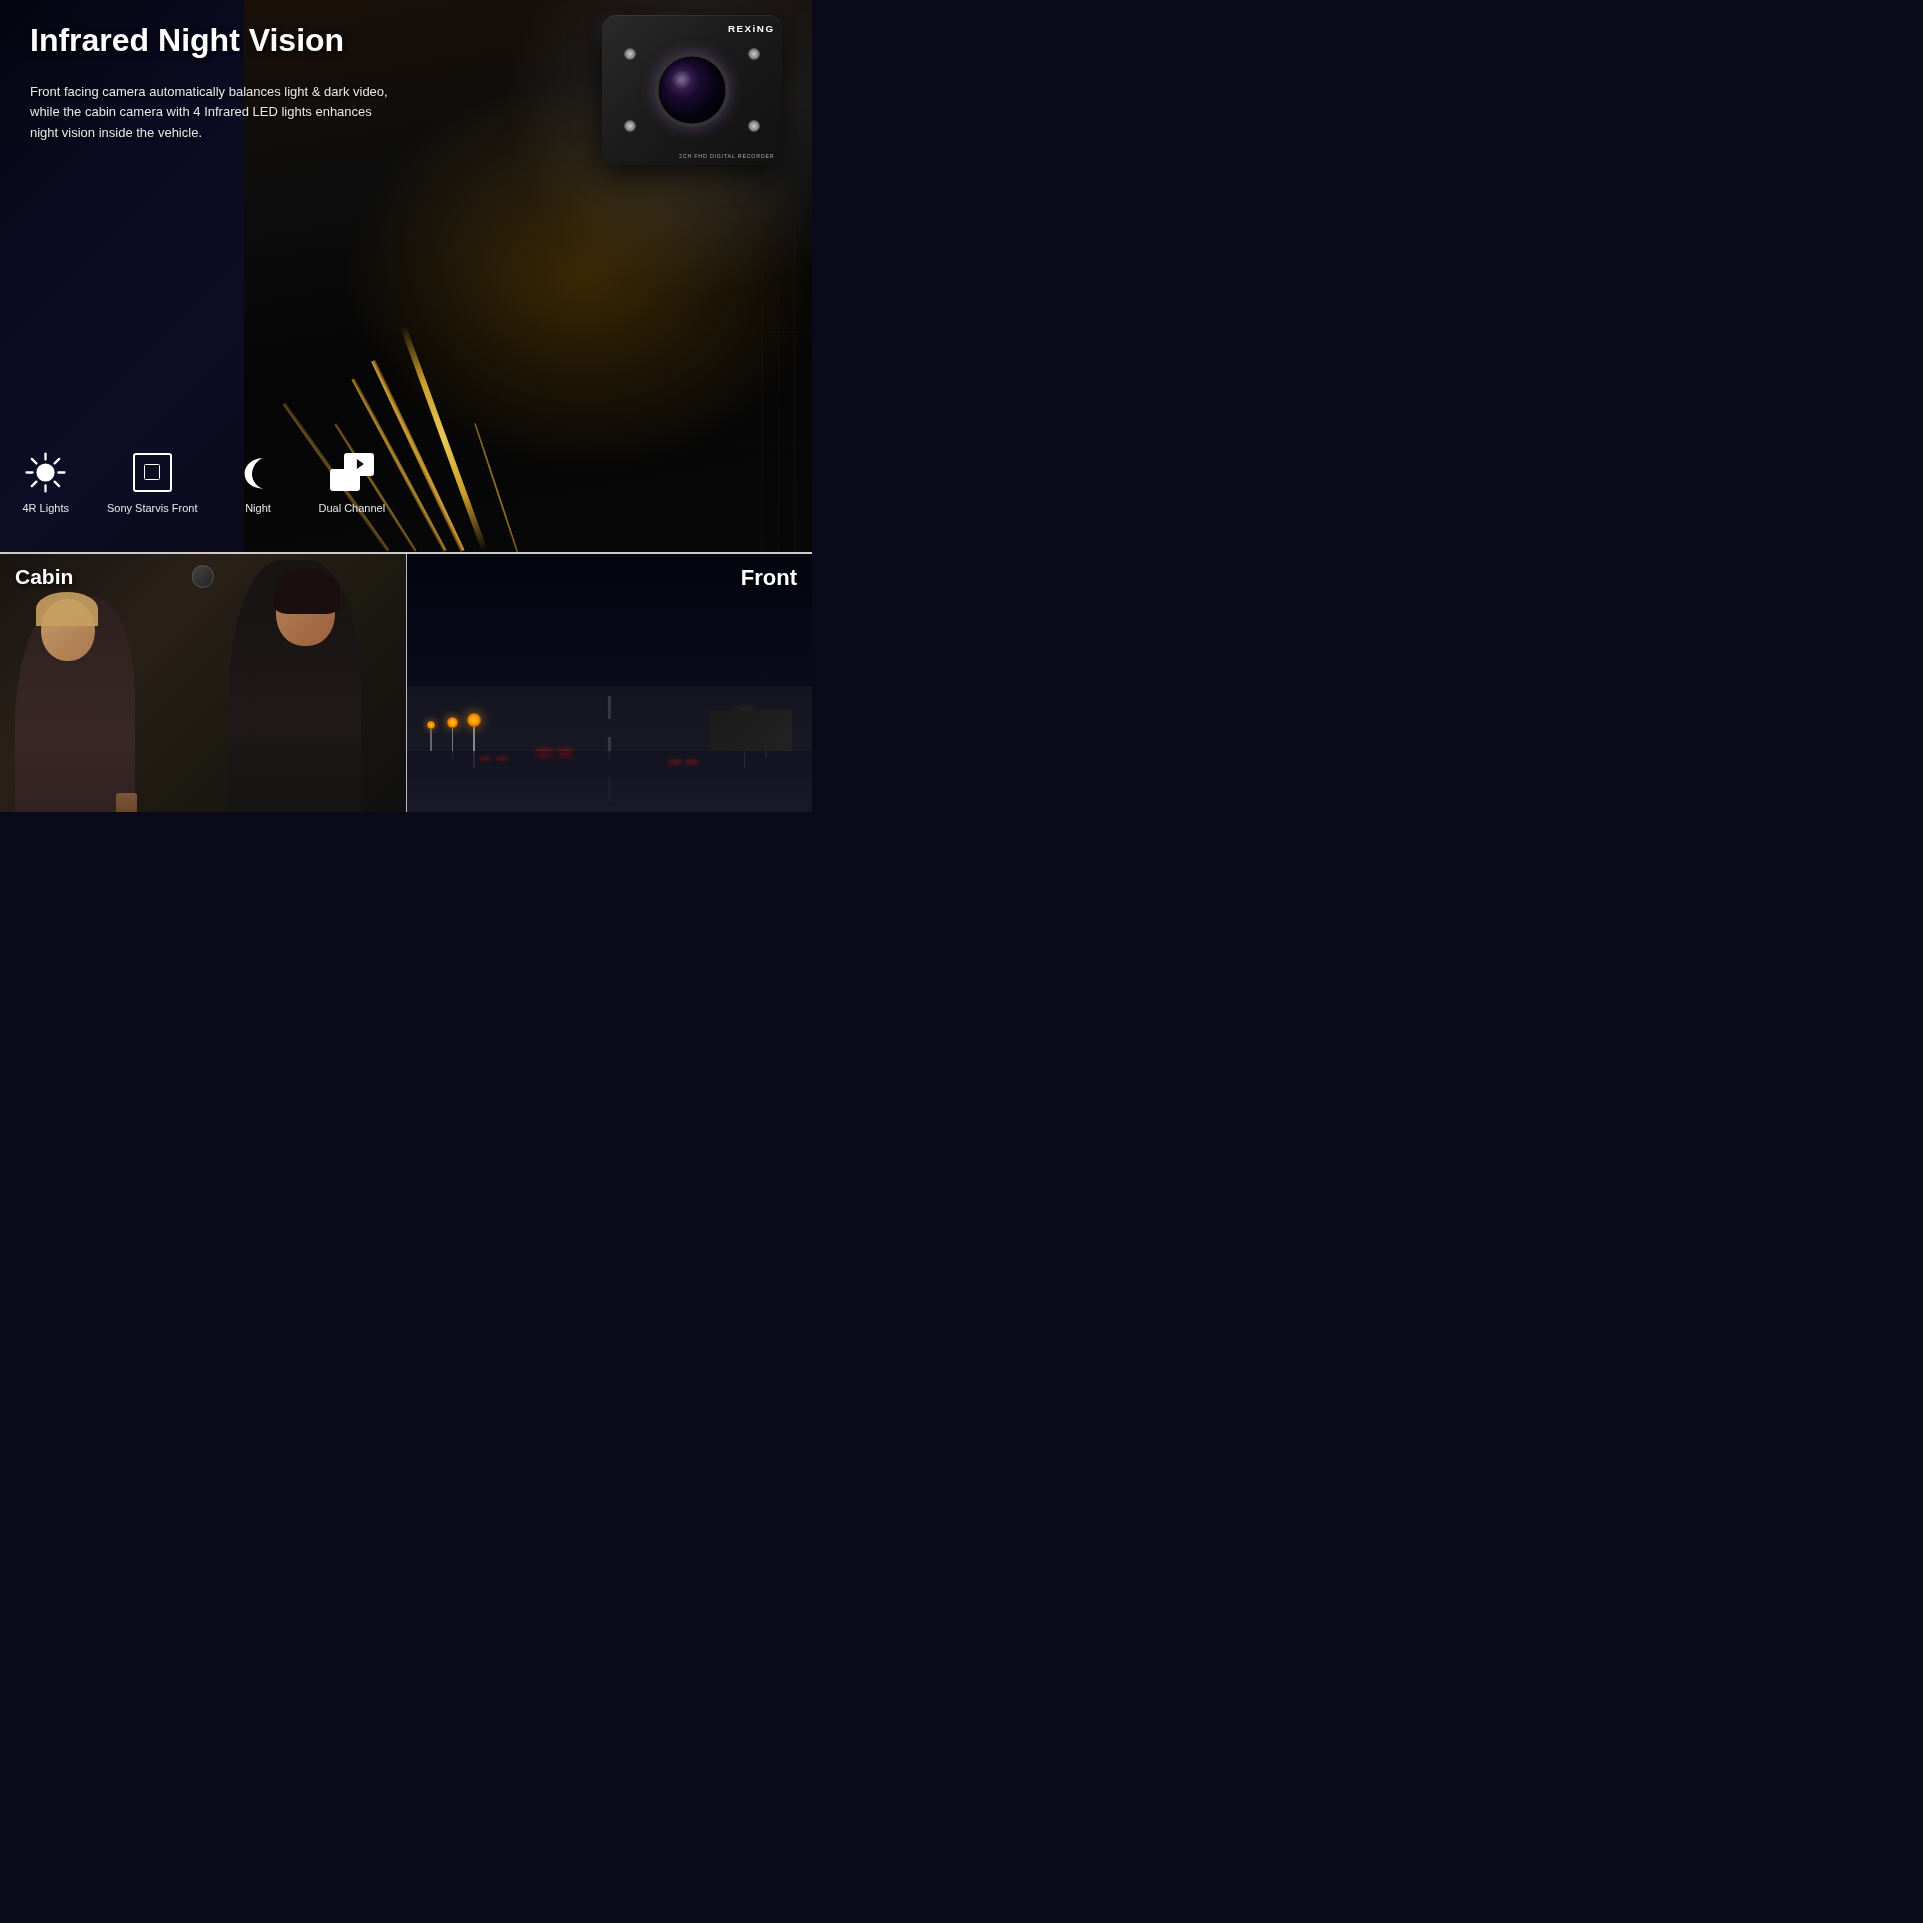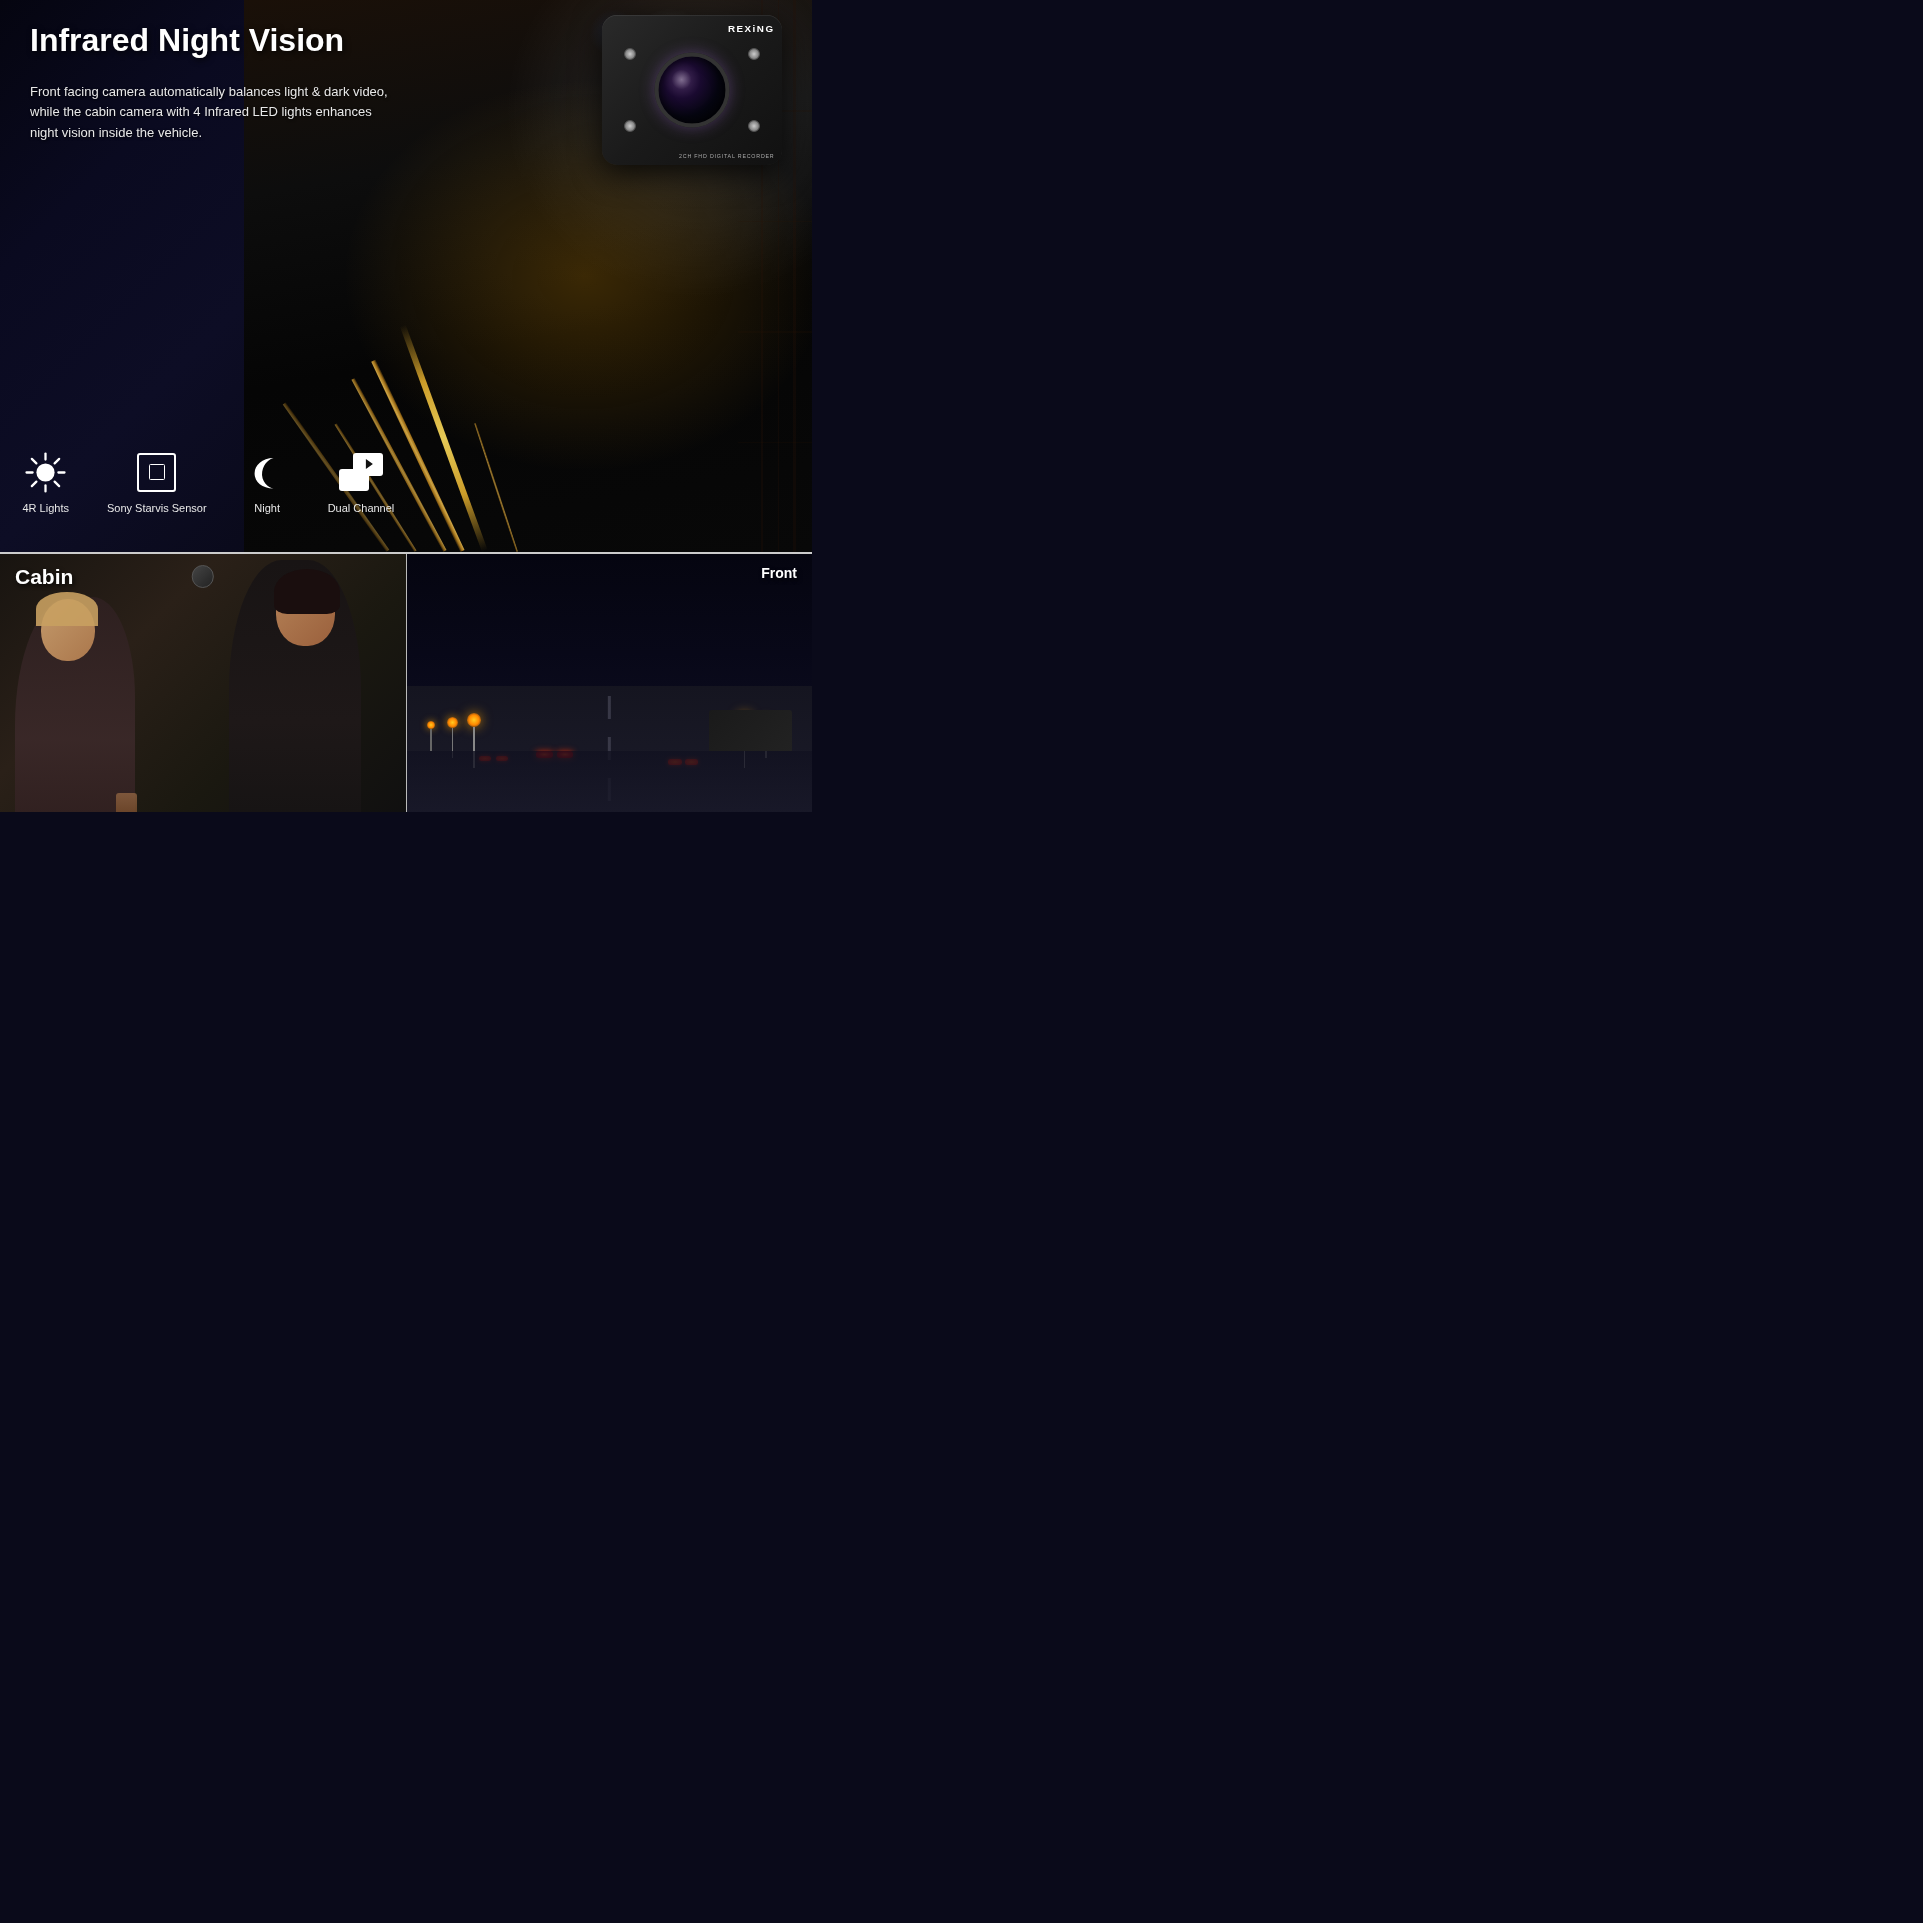--- a/index.html
+++ b/index.html
@@ -372,21 +372,21 @@
       left: 0;
       right: 0;
       height: 60%;
       background: linear-gradient(180deg, #151520 0%, #1a1a28 50%, #202030 100%);
     }
 
     .front-label {
       position: absolute;
       top: 11.3px;
       right: 15px;
-      font-size: 14px;
+      font-size: 22px;
       font-weight: 900;
       color: #ffffff;
       text-shadow: 1.5px 1.5px 4.5px rgba(0,0,0,0.8);
       z-index: 10;
     }
 
   </style>
 </head>
 <body>
 
@@ -460,21 +460,21 @@
           <div class="chip-pin chip-pin-b2"></div>
           <div class="chip-pin chip-pin-b3"></div>
           <div class="chip-pin chip-pin-l1"></div>
           <div class="chip-pin chip-pin-l2"></div>
           <div class="chip-pin chip-pin-l3"></div>
           <div class="chip-pin chip-pin-r1"></div>
           <div class="chip-pin chip-pin-r2"></div>
           <div class="chip-pin chip-pin-r3"></div>
         </div>
       </div>
-      <span class="icon-label">Sony Starvis Sensor</span>
+      <span class="icon-label">Sony Starvis Front</span>
     </div>
 
     <div class="icon-item">
       <div class="icon-symbol">
         <svg width="41" height="41" viewBox="0 0 54 54">
           <path d="M 35 8 C 20 8 10 18 10 28 C 10 40 20 48 35 48 C 28 48 18 38 20 26 C 22 15 30 9 35 8 Z" fill="white"></path>
         </svg>
       </div>
       <span class="icon-label">Night</span>
     </div>

